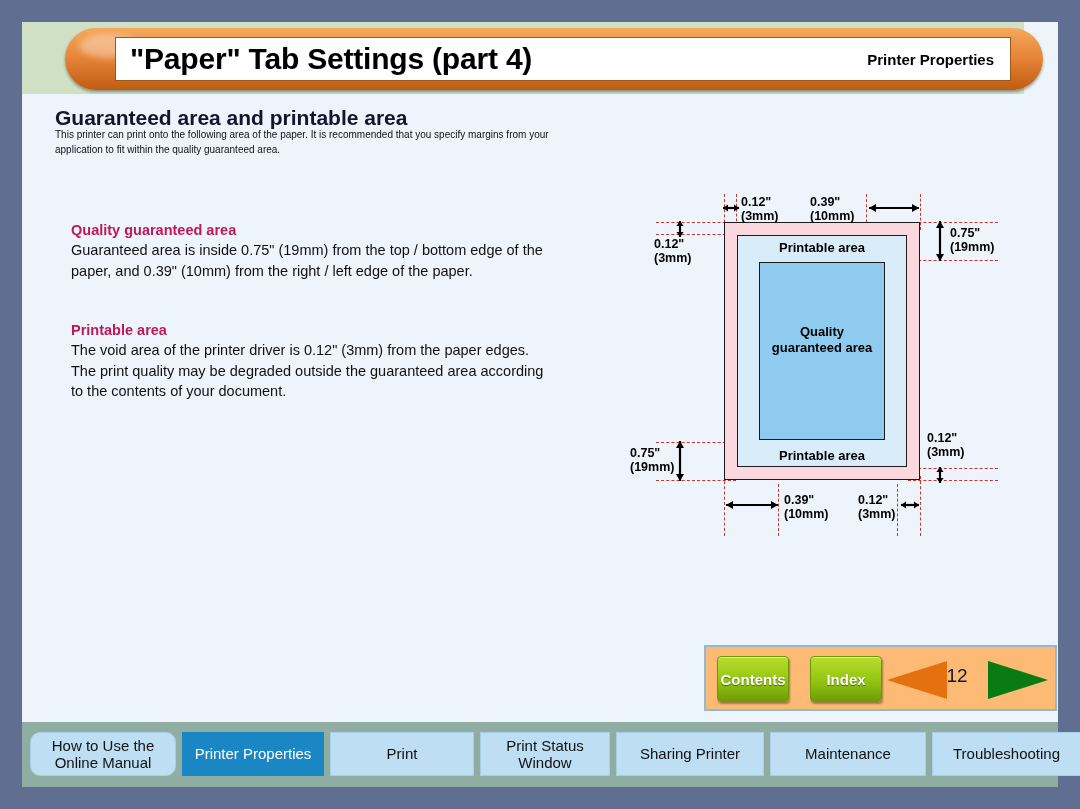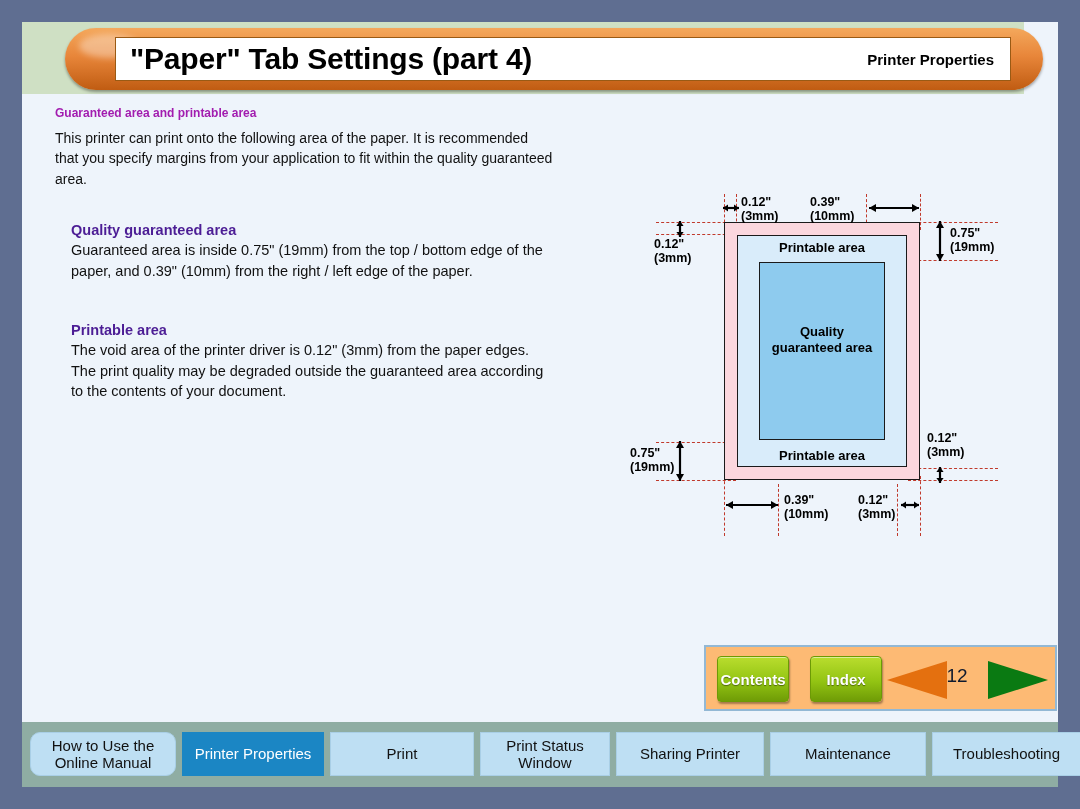--- a/index.html
+++ b/index.html
@@ -56,28 +56,28 @@
     margin-left:auto; margin-right:16px;
     font-size:15px; font-weight:bold; color:#000;
     white-space:nowrap;
   }
 
   
   #content { position:absolute; left:0; top:72px; width:1036px; height:628px; }
 
   #lead-head {
     position:absolute; left:33px; top:12px;
-    font-size:12px; font-weight:bold; color:#a21caf;
+    font-size:21px; font-weight:bold; color:#0f172a;
   }
   #lead-body {
     position:absolute; left:33px; top:34px; width:500px;
-    font-size:14px; color:#111; line-height:1.45;
+    font-size:10px; color:#111; line-height:1.45;
   }
   .sub-head {
-    font-size:14.5px; font-weight:bold; color:#4c1d95;
+    font-size:14.5px; font-weight:bold; color:#be185d;
   }
   .sub-body {
     font-size:14.5px; color:#111; line-height:1.42;
   }
   #sec-quality { position:absolute; left:49px; top:128px; width:480px; }
   #sec-printable { position:absolute; left:49px; top:228px; width:480px; }
   .sub-head + .sub-body { margin-top:2px; }
 
   
   #diagram { position:absolute; left:590px; top:100px; width:420px; height:360px; }

